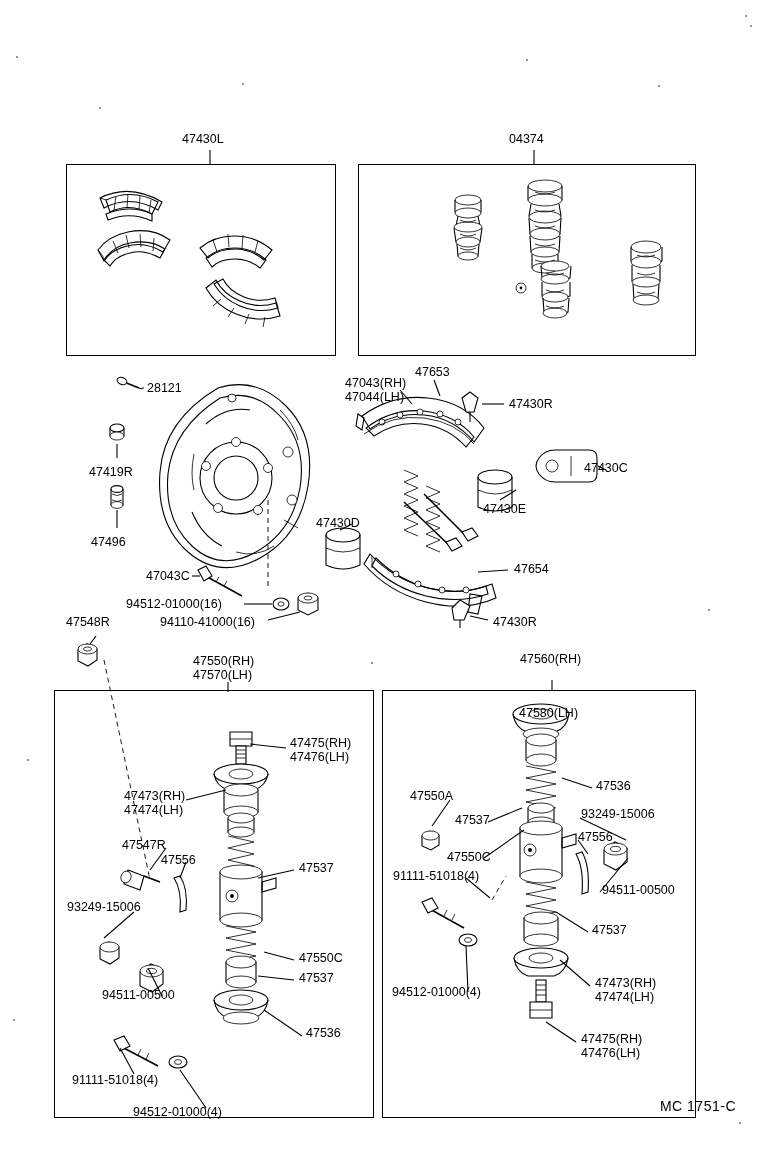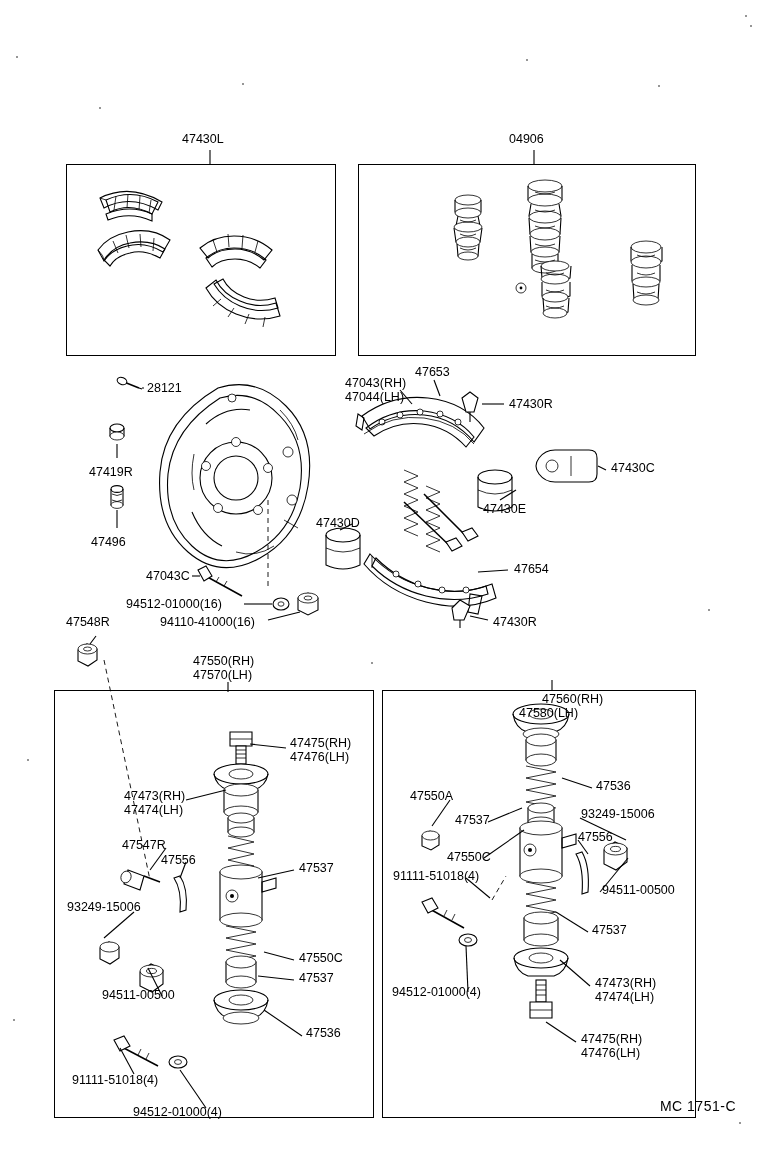--- a/index.html
+++ b/index.html
@@ -498,43 +498,43 @@
       <line x1="576" y1="1042" x2="546" y2="1022"></line>
     </g>
   </svg>
 
   <div class="box-frame" style="left:66px; top:164px; width:268px; height:190px;"></div>
   <div class="box-frame" style="left:358px; top:164px; width:336px; height:190px;"></div>
   <div class="box-frame" style="left:54px; top:690px; width:318px; height:426px;"></div>
   <div class="box-frame" style="left:382px; top:690px; width:312px; height:426px;"></div>
 
   <div class="lbl" style="left:182px; top:133px;">47430L</div>
-  <div class="lbl" style="left:509px; top:133px;">04906</div>
+  <div class="lbl" style="left:509px; top:133px;">04374</div>
 
   <div class="lbl" style="left:147px; top:382px;">28121</div>
   <div class="lbl" style="left:89px; top:466px;">47419R</div>
   <div class="lbl" style="left:91px; top:536px;">47496</div>
 
   <div class="lbl" style="left:345px; top:377px;">47043(RH)</div>
   <div class="lbl" style="left:345px; top:391px;">47044(LH)</div>
   <div class="lbl" style="left:415px; top:366px;">47653</div>
   <div class="lbl" style="left:509px; top:398px;">47430R</div>
-  <div class="lbl" style="left:611px; top:462px;text-align:right;">47430C</div>
+  <div class="lbl" style="left:584px; top:462px;text-align:right;">47430C</div>
   <div class="lbl" style="left:483px; top:503px;">47430E</div>
   <div class="lbl" style="left:316px; top:517px;">47430D</div>
   <div class="lbl" style="left:514px; top:563px;">47654</div>
   <div class="lbl" style="left:146px; top:570px;">47043C</div>
   <div class="lbl" style="left:126px; top:598px;">94512-01000(16)</div>
   <div class="lbl" style="left:160px; top:616px;">94110-41000(16)</div>
   <div class="lbl" style="left:493px; top:616px;">47430R</div>
   <div class="lbl" style="left:66px; top:616px;">47548R</div>
 
   <div class="lbl" style="left:193px; top:655px;">47550(RH)</div>
   <div class="lbl" style="left:193px; top:669px;text-align:right;">47570(LH)</div>
-  <div class="lbl" style="left:542px; top:653px;margin-top:40px;">47560(RH)</div>
+  <div class="lbl" style="left:520px; top:653px;">47560(RH)</div>
   <div class="lbl" style="left:519px; top:667px;margin-top:40px;">47580(LH)</div>
 
   <div class="lbl" style="left:290px; top:737px;">47475(RH)</div>
   <div class="lbl" style="left:290px; top:751px;">47476(LH)</div>
   <div class="lbl" style="left:124px; top:790px;">47473(RH)</div>
   <div class="lbl" style="left:124px; top:804px;">47474(LH)</div>
   <div class="lbl" style="left:122px; top:839px;">47547R</div>
   <div class="lbl" style="left:161px; top:854px;">47556</div>
   <div class="lbl" style="left:299px; top:862px;">47537</div>
   <div class="lbl" style="left:67px; top:901px;">93249-15006</div>

